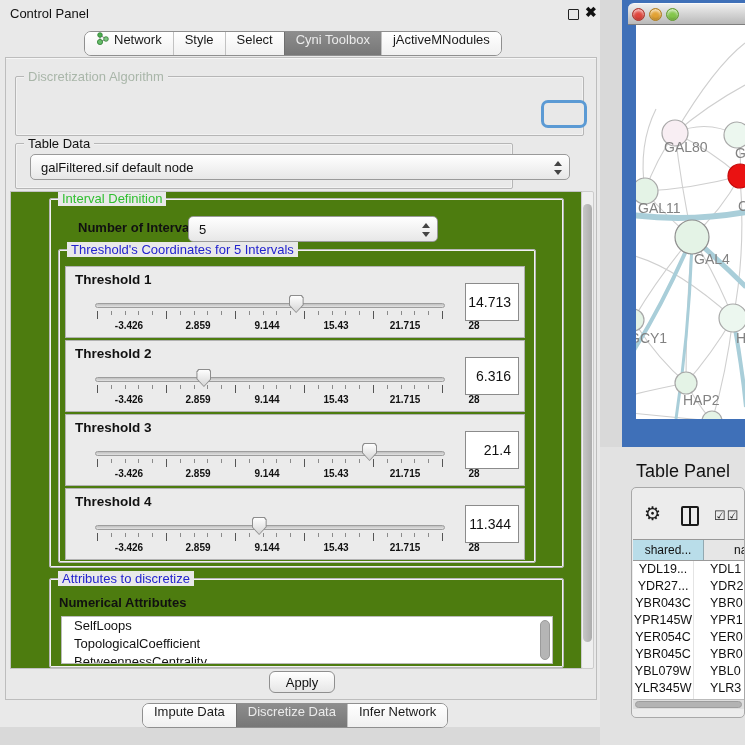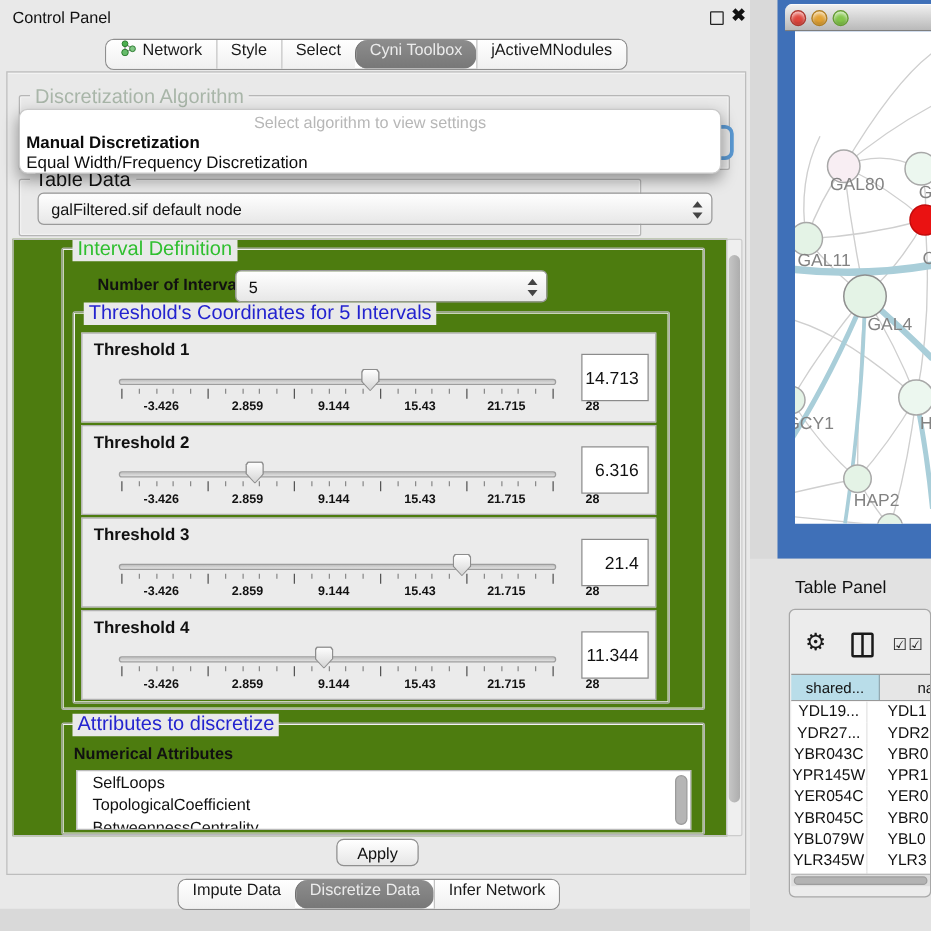--- a/index.html
+++ b/index.html
@@ -9,26 +9,26 @@
   
   .cp { position:absolute; left:0; top:0; width:600px; height:727px; background:#e9e9e9; }
   .cp-titlebar { position:absolute; left:0; top:0; width:600px; height:26px; }
   .cp-title { position:absolute; left:10px; top:6px; font-size:13px; color:#111; }
   .float-icon { position:absolute; left:568px; top:9px; width:11px; height:11px; border:1.5px solid #222; border-radius:1px; }
   .close-icon { position:absolute; left:585px; top:4px; font-size:14px; font-weight:bold; color:#111; }
 
   .tabbar { position:absolute; display:flex; height:25px; border:1px solid #8f8f8f; border-radius:7px; overflow:hidden; background:#fff; }
   .tab { display:flex; gap:5px; padding:0 11px; font-size:13px; color:#1a1a1a; background:linear-gradient(#ffffff,#f0f0f0); border-left:1px solid #c2c2c2; cursor:default; white-space:nowrap; }
   .tab:first-child { border-left:none; }
-  .tab.sel { background:linear-gradient(#8d8d8d,#777777); color:#ebebeb; border-left-color:#6f6f6f;border-radius:10px; }
+  .tab.sel { background:linear-gradient(#8d8d8d,#777777); color:#ebebeb; border-left-color:#6f6f6f; }
 
   .cp-body { position:absolute; left:5px; top:57px; width:592px; height:643px; background:#e9e9e9; border:1px solid #bdbdbd; box-shadow:inset 0 1px 0 #f6f6f6; }
 
   .groupbox { position:absolute; border:1px solid #b6b6b6; box-shadow:inset 0 0 0 1px #f2f2f2; border-radius:2px; }
-  .gb-title { position:absolute; top:-8px; left:8px; background:#e9e9e9; padding:0 4px; font-size:16px; color:#111; white-space:nowrap; }
+  .gb-title { position:absolute; top:-8px; left:8px; background:#e9e9e9; padding:0 4px; font-size:13px; color:#111; white-space:nowrap; }
   .gb-title.green { color:#2fbf2f; }
   .gb-title.blue  { color:#2323cf; }
   .gb-title.faded { color:#a9b6a9; }
 
   .combobox { position:absolute; border:1px solid #9a9a9a; border-radius:5px; background:linear-gradient(#ffffff,#e7e7e7); font-size:13px; color:#111; }
   .combobox .cb-text { position:absolute; left:10px; top:5px; }
   .stepper { position:absolute; right:7px; top:5px; width:9px; height:16px; }
   .stepper:before, .stepper:after { content:""; position:absolute; left:1px; border-left:4px solid transparent; border-right:4px solid transparent; }
   .stepper:before { top:1px; border-bottom:5px solid #444; }
   .stepper:after  { bottom:1px; border-top:5px solid #444; }
@@ -70,21 +70,21 @@
   .netwin { position:absolute; left:622px; top:0; width:123px; height:447px; background:#3f70b8; }
   .net-titlebar { position:absolute; left:6px; top:3px; width:117px; height:22px; background:linear-gradient(#efefef,#b9b9b9); border-top:1px solid #fafafa; border-bottom:1px solid #7e7e7e; border-top-left-radius:6px; display:flex; align-items:center; padding-left:4px; gap:4px; }
   .light { width:13px; height:13px; border-radius:50%; box-shadow:inset 0 2px 3px rgba(255,255,255,0.7), inset 0 -2px 2px rgba(0,0,0,0.15); }
   .light.red   { background:#e0463d; border:1px solid #a83830; }
   .light.yellow{ background:#e2a233; border:1px solid #ad7e26; }
   .light.green { background:#83c64a; border:1px solid #659a35; }
   .net-canvas { position:absolute; left:14px; top:25px; width:109px; height:394px; background:#fff; overflow:hidden; }
 
   
   .tp-section { position:absolute; left:600px; top:447px; width:145px; height:298px; background:#e2e2e2; }
-  .tp-title { position:absolute; left:36px; top:14px; font-size:14px; color:#111; }
+  .tp-title { position:absolute; left:36px; top:14px; font-size:18px; color:#111; }
   .tp-card { position:absolute; left:31px; top:40px; width:114px; height:231px; background:#ececec; border:1px solid #a8a8a8; border-radius:5px; overflow:hidden; }
   .gear-glyph { position:absolute; left:12px; top:14px; font-size:19px; color:#1a1a1a; }
   .split-glyph { position:absolute; left:49px; top:18px; width:18px; height:20px; border:2px solid #1a1a1a; border-radius:2px; }
   .split-glyph:after { content:""; position:absolute; left:6px; top:0; width:2px; height:16px; background:#1a1a1a; }
   .check-glyphs { position:absolute; left:82px; top:20px; font-size:13px; color:#1a1a1a; letter-spacing:1px; }
   .tp-header { position:absolute; left:1px; top:51px; width:160px; height:22px; display:flex; border-top:1px solid #999; border-bottom:1px solid #999; font-size:12px; color:#111; }
   .tp-h1 { width:71px; background:#b9dde9; border-right:1px solid #93a9b1; text-align:center; line-height:20px; }
   .tp-h2 { width:89px; background:#e6e6e6; padding-left:30px; line-height:20px; }
   .tp-rows { position:absolute; left:1px; top:73px; width:160px; height:138px; background:#fff; overflow:hidden; }
   .tp-row { display:flex; height:17px; font-size:12.5px; color:#111; }
@@ -130,27 +130,20 @@
     </div>
 
   <div class="cp-body">
 
     <div class="groupbox" style="left:9px; top:18px; width:569px; height:60px;">
       <span class="gb-title faded">Discretization Algorithm</span>
     </div>
 
     <div class="focus-combo"></div>
 
-    <div class="popup">
-      <div class="popup-placeholder">Select algorithm to view settings</div>
-      <div id="popupOptions">
-          <div class="popup-opt hl" style="top: 18px;">Manual Discretization</div>
-          <div class="popup-opt" style="top: 34px;">Equal Width/Frequency Discretization</div>
-        </div>
-    </div>
 
     <div class="groupbox" style="left:9px; top:85px; width:498px; height:46px;">
       <span class="gb-title">Table Data</span>
       <div class="combobox" style="left:14px; top:10px; width:540px; height:26px;">
         <span class="cb-text">galFiltered.sif default node</span>
         <span class="stepper"></span>
       </div>
     </div>
 
     <div class="scrollwrap">

